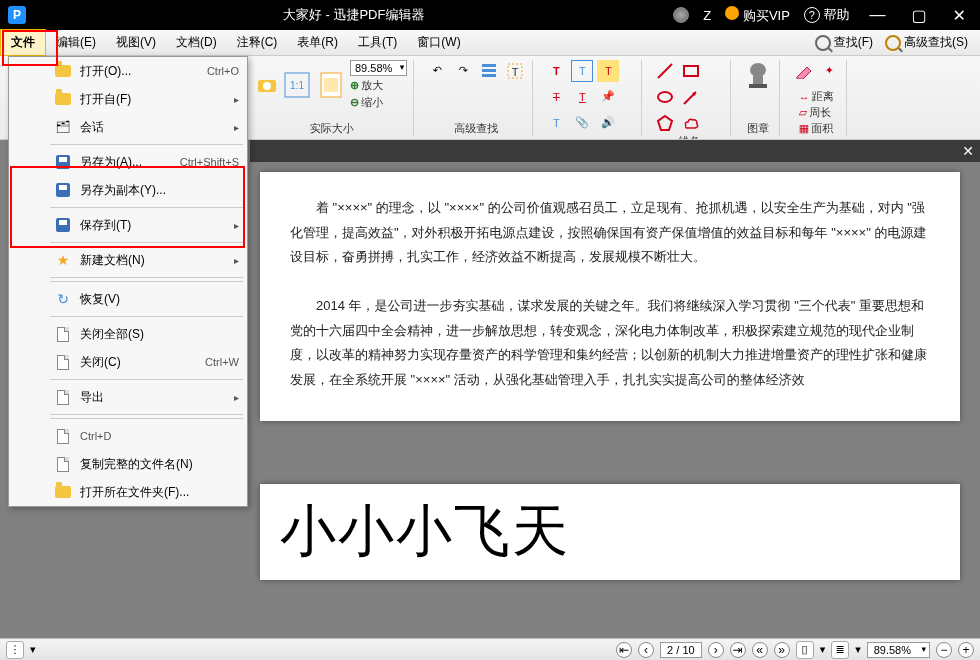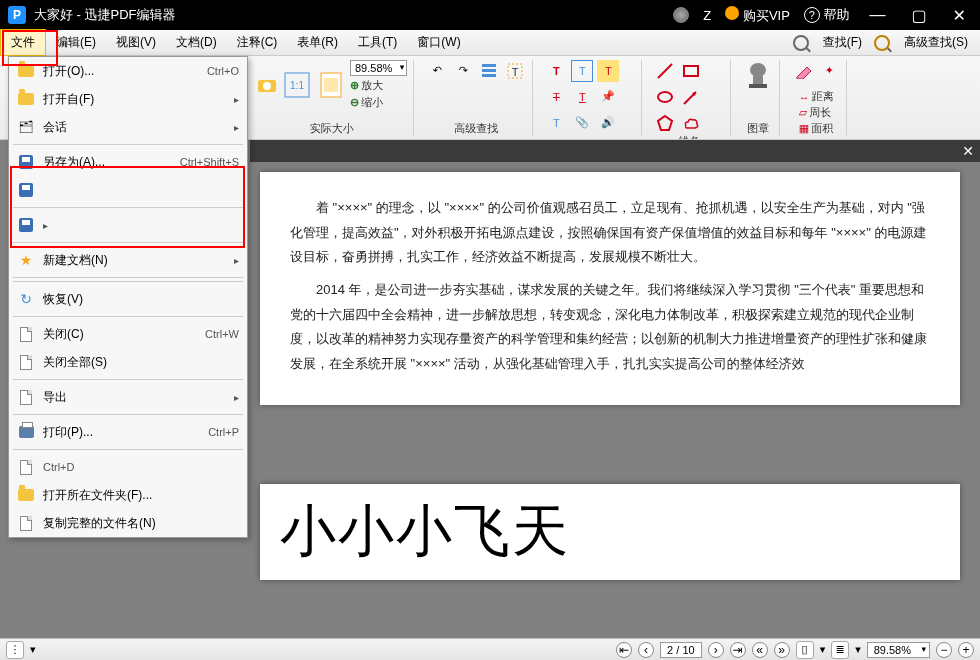--- a/index.html
+++ b/index.html
@@ -1,46 +1,46 @@
 <!DOCTYPE html>
 <html><head>
 <meta charset="utf-8">
 <style>
 * { margin: 0; padding: 0; box-sizing: border-box; font-family: "Microsoft YaHei", sans-serif; }
 body { width: 980px; height: 660px; background: #fff; overflow: hidden; position: relative; }
 
 .titlebar { height: 30px; background: #000; color: #fff; display: flex; align-items: center; padding: 0 8px; font-size: 13px; }
 .titlebar .logo { width: 18px; height: 18px; background: #1e90ff; border-radius: 3px; margin-right: 8px; display: flex; align-items: center; justify-content: center; color: #fff; font-weight: bold; font-size: 12px; }
-.titlebar .title { flex: 1; }
+.titlebar .title { flex: 1; text-align: center; }
 .titlebar .right { display: flex; align-items: center; gap: 14px; }
 .titlebar .globe { width: 16px; height: 16px; border: 1px solid #888; border-radius: 50%; background: radial-gradient(#aaa,#666); }
 .titlebar .vip-icon { width: 14px; height: 14px; background: #ffa500; border-radius: 50%; display: inline-block; }
 .titlebar .help-icon { width: 16px; height: 16px; border: 1px solid #fff; border-radius: 50%; display: inline-flex; align-items: center; justify-content: center; font-size: 11px; }
 .titlebar .winbtn { font-size: 16px; padding: 0 6px; cursor: pointer; }
 
 .menubar { height: 26px; background: linear-gradient(#f9f9f9,#e8e8e8); border-bottom: 1px solid #ccc; display: flex; align-items: center; font-size: 12px; position: relative; }
 .menubar .mi { padding: 4px 10px; cursor: pointer; }
-.menubar .mi.active { background: #fff3c8; border: 1px solid #e6b800; }
+.menubar .mi.active { background: #fff3c8; border: 1px solid #e6b800; font-weight: bold; }
 .menubar .right-tools { margin-left: auto; display: flex; align-items: center; gap: 4px; padding-right: 8px; }
-.menubar .rtool { display: flex; align-items: center; gap: 14px; padding: 2px 4px; }
+.menubar .rtool { display: flex; align-items: center; gap: 3px; padding: 2px 4px; }
 .menubar .ricon { width: 16px; height: 16px; }
 
 .red-box1 { position: absolute; left: 2px; top: 30px; width: 56px; height: 36px; border: 2px solid #ff0000; z-index: 50; pointer-events: none; }
 .red-box2 { position: absolute; left: 10px; top: 166px; width: 235px; height: 82px; border: 2px solid #ff0000; z-index: 50; pointer-events: none; }
 
 .ribbon { height: 84px; background: linear-gradient(#f7f7f7,#ececec); border-bottom: 1px solid #ccc; display: flex; align-items: center; padding: 4px 250px 4px 250px; gap: 6px; font-size: 11px; overflow: hidden; }
 .ribbon .grp { display: flex; flex-direction: column; align-items: center; padding: 0 6px; border-right: 1px solid #d0d0d0; height: 76px; justify-content: space-between; }
 .ribbon .grp-row { display: flex; gap: 4px; align-items: center; }
 .ribbon .ribicon { width: 22px; height: 22px; display: inline-flex; align-items: center; justify-content: center; }
 .ribbon .bigicon { width: 30px; height: 30px; display: inline-flex; align-items: center; justify-content: center; }
 .ribbon .lbl { font-size: 11px; color: #333; }
 .ribbon .zoom-combo { border: 1px solid #999; background: #fff; padding: 1px 14px 1px 4px; font-size: 11px; position: relative; }
 .ribbon .zoom-combo::after { content: "▾"; position: absolute; right: 2px; font-size: 9px; }
 
-.filemenu { position: absolute; left: 8px; top: 56px; width: 240px; background: #f7f7f7; border: 1px solid #999; box-shadow: 2px 2px 6px rgba(0,0,0,.3); z-index: 40; font-size: 12px; }
+.filemenu { position: absolute; left: 8px; top: 56px; width: 240px; background: #f7f7f7; border: 1px solid #999; box-shadow: 2px 2px 6px rgba(0,0,0,.3); z-index: 40; font-size: 12px; padding-left: 37px; }
 .filemenu .item { display: flex; align-items: center; height: 28px; padding: 0 8px; gap: 8px; cursor: pointer; }
 .filemenu .item:hover, .filemenu .item.hover { background: linear-gradient(#fff7d0,#ffe27a); border: 1px solid #e6b800; height: 28px; }
 .filemenu .sep { height: 1px; background: #ccc; margin: 3px 4px; }
 .filemenu .ic { width: 18px; height: 18px; display: inline-flex; align-items: center; justify-content: center; }
 .filemenu .txt { flex: 1; }
 .filemenu .sc { color: #555; font-size: 11px; }
 .filemenu .arrow { color: #555; font-size: 10px; }
 
 .workspace { position: absolute; left: 0; top: 140px; right: 0; bottom: 22px; background: #808080; }
 .doc-tab { position: absolute; left: 250px; right: 0; top: 0; height: 22px; background: #3a3a3a; display: flex; justify-content: flex-end; align-items: center; padding-right: 6px; }
@@ -288,98 +288,93 @@
       <span class="ic">
         <span class="ico-save"></span>
       </span>
       <span class="txt">另存为(A)...</span>
       <span class="sc">Ctrl+Shift+S</span>
     </div>
   <div class="item">
       <span class="ic">
         <span class="ico-save"></span>
       </span>
+      <span class="txt">另存为副本(Y)...</span>
     </div>
   <div class="sep"></div>
   <div class="item">
       <span class="ic">
         <span class="ico-save"></span>
       </span>
+      <span class="txt">保存到(T)</span>
       <span class="arrow">▸</span>
     </div>
   <div class="sep"></div>
   <div class="item">
       <span class="ic ico-star">★</span>
       <span class="txt">新建文档(N)</span>
       <span class="arrow">▸</span>
     </div>
   <div class="sep"></div>
   <div class="sep"></div>
   <div class="item">
       <span class="ic ico-refresh">↻</span>
       <span class="txt">恢复(V)</span>
     </div>
   <div class="sep"></div>
   <div class="item">
       <span class="ic">
         <span class="ico-doc"></span>
       </span>
+      <span class="txt">关闭全部(S)</span>
+    </div>
+  <div class="item">
+      <span class="ic">
+        <span class="ico-doc"></span>
+      </span>
       <span class="txt">关闭(C)</span>
       <span class="sc">Ctrl+W</span>
     </div>
-  <div class="item">
-      <span class="ic">
-        <span class="ico-doc"></span>
-      </span>
-      <span class="txt">关闭全部(S)</span>
-    </div>
   <div class="sep"></div>
   <div class="item">
       <span class="ic">
         <span class="ico-doc"></span>
       </span>
       <span class="txt">导出</span>
       <span class="arrow">▸</span>
     </div>
   <div class="sep"></div>
-  <div class="item">
-      <span class="ic">
-        <span class="ico-print"></span>
-      </span>
-      <span class="txt">打印(P)...</span>
-      <span class="sc">Ctrl+P</span>
-    </div>
   <div class="sep"></div>
   <div class="item">
       <span class="ic">
         <span class="ico-doc"></span>
       </span>
       <span class="sc">Ctrl+D</span>
     </div>
   <div class="item">
       <span class="ic">
+        <span class="ico-doc"></span>
+      </span>
+      <span class="txt">复制完整的文件名(N)</span>
+    </div>
+  <div class="item">
+      <span class="ic">
         <span class="ico-folder"></span>
       </span>
       <span class="txt">打开所在文件夹(F)...</span>
-    </div>
-  <div class="item">
-      <span class="ic">
-        <span class="ico-doc"></span>
-      </span>
-      <span class="txt">复制完整的文件名(N)</span>
     </div>
 </div>
 
 <div class="workspace">
   <div class="doc-tab">
     <span class="x">✕</span>
   </div>
   <div class="page">
     <div class="para">着 "××××" 的理念，以 "××××" 的公司价值观感召员工，立足现有、抢抓机遇，以安全生产为基础，对内 "强化管理，提高效益"，对外积极开拓电源点建设，按照确保国有资产保值增值的效益目标和每年 "××××" 的电源建设目标，奋勇拼搏，扎实工作，经济效益不断提高，发展规模不断壮大。</div>
-    <div class="para" style="margin-top:8px">2014 年，是公司进一步夯实基础，谋求发展的关键之年。我们将继续深入学习贯彻 "三个代表" 重要思想和党的十六届四中全会精神，进一步解放思想，转变观念，深化电力体制改革，积极探索建立规范的现代企业制度，以改革的精神努力实现存量资产的科学管理和集约经营；以创新的机制大力推进增量资产的理性扩张和健康发展，在全系统开展 "××××" 活动，从强化基础管理入手，扎扎实实提高公司的整体经济效</div>
+    <div class="para" style="margin-top:24px">2014 年，是公司进一步夯实基础，谋求发展的关键之年。我们将继续深入学习贯彻 "三个代表" 重要思想和党的十六届四中全会精神，进一步解放思想，转变观念，深化电力体制改革，积极探索建立规范的现代企业制度，以改革的精神努力实现存量资产的科学管理和集约经营；以创新的机制大力推进增量资产的理性扩张和健康发展，在全系统开展 "××××" 活动，从强化基础管理入手，扎扎实实提高公司的整体经济效</div>
   </div>
   <div class="bigtext">小小小飞天</div>
 </div>
 
 <div class="statusbar">
   <span class="sbtn">⋮</span>
   <span>▾</span>
   <span class="spacer"></span>
   <span class="circ">⇤</span>
   <span class="circ">‹</span>

